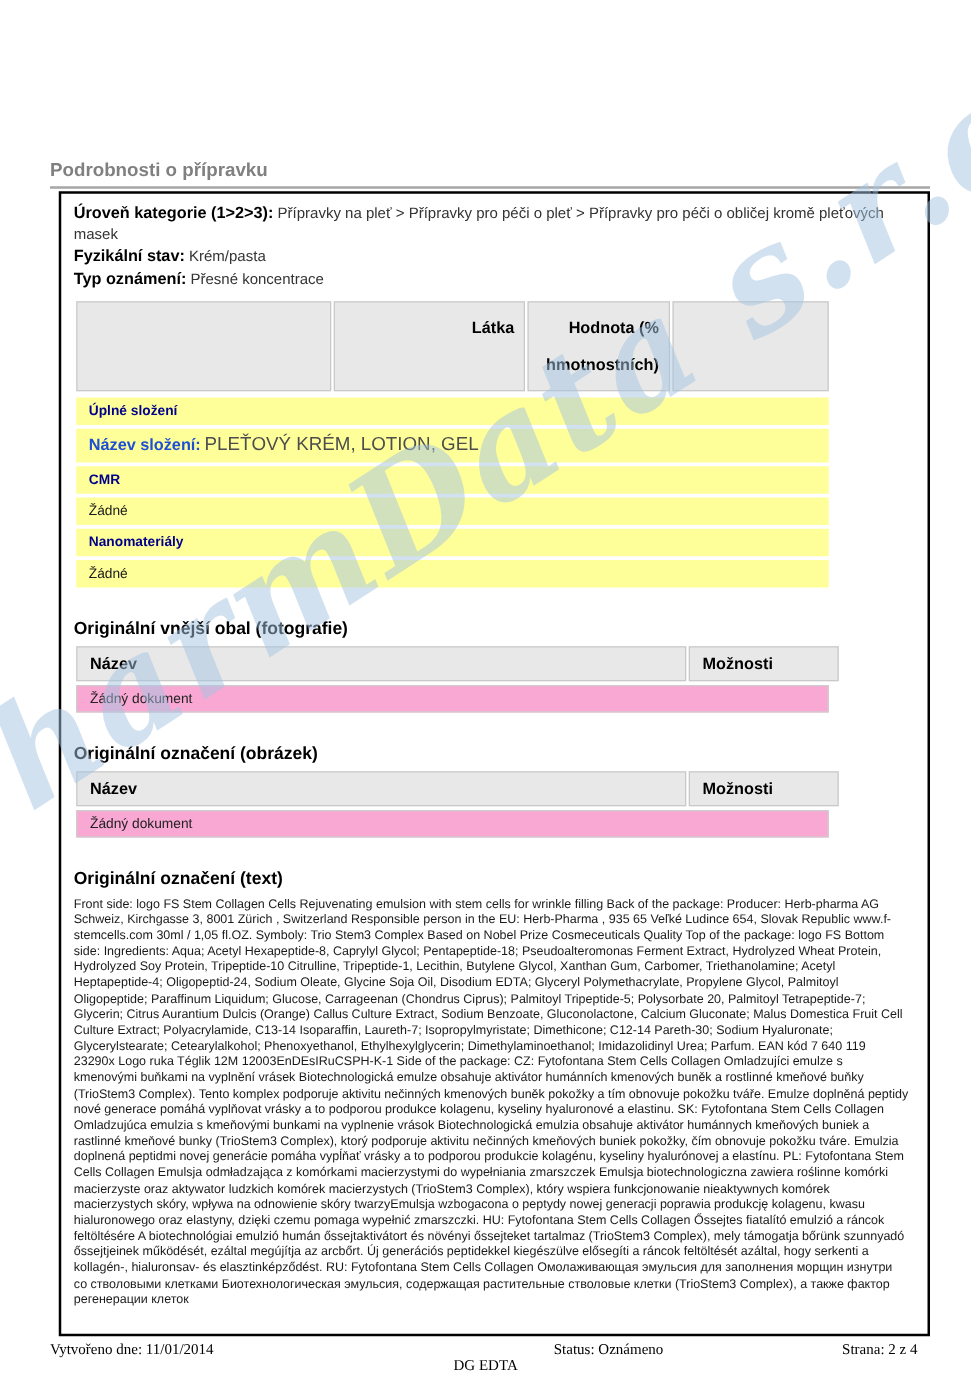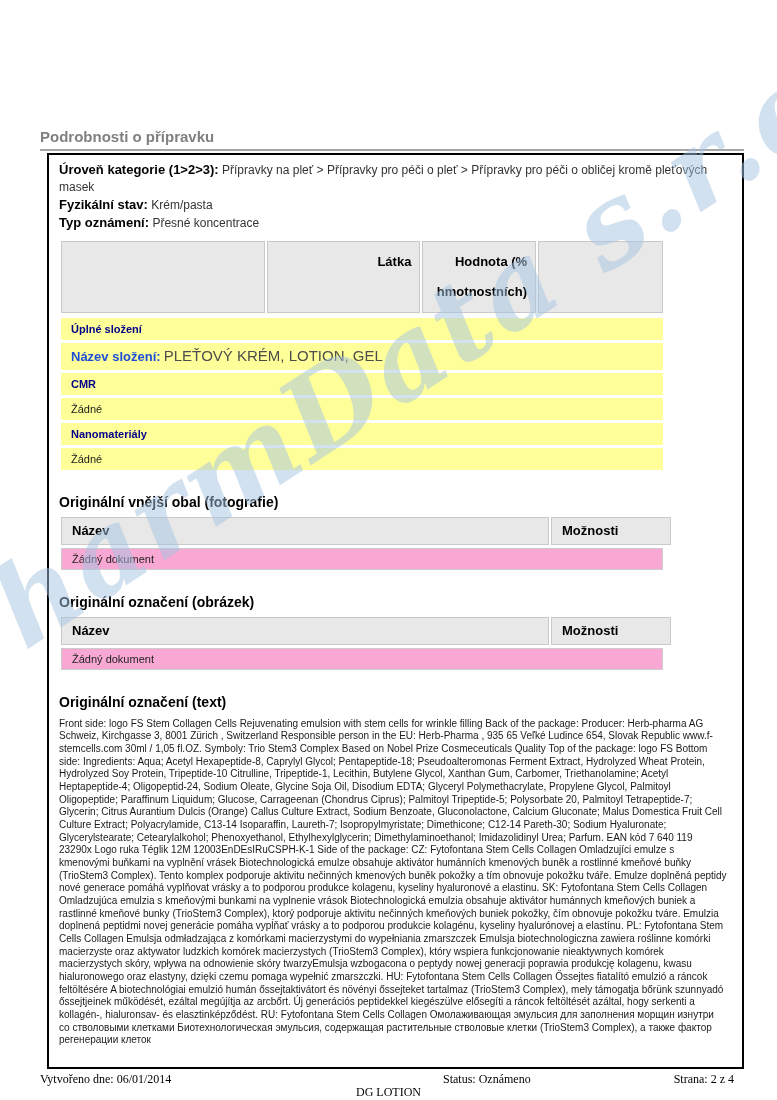--- a/index.html
+++ b/index.html
@@ -175,17 +175,17 @@
       </table>
     <div class="empty-row">Žádný dokument</div>
 
     <div class="section-heading">Originální označení (text)</div>
     <div class="label-text">Front side: logo FS Stem Collagen Cells Rejuvenating emulsion with stem cells for wrinkle filling Back of the package: Producer: Herb-pharma AG Schweiz, Kirchgasse 3, 8001 Zürich , Switzerland Responsible person in the EU: Herb-Pharma , 935 65 Veľké Ludince 654, Slovak Republic www.f-stemcells.com 30ml / 1,05 fl.OZ. Symboly: Trio Stem3 Complex Based on Nobel Prize Cosmeceuticals Quality Top of the package: logo FS Bottom side: Ingredients: Aqua; Acetyl Hexapeptide-8, Caprylyl Glycol; Pentapeptide-18; Pseudoalteromonas Ferment Extract, Hydrolyzed Wheat Protein, Hydrolyzed Soy Protein, Tripeptide-10 Citrulline, Tripeptide-1, Lecithin, Butylene Glycol, Xanthan Gum, Carbomer, Triethanolamine; Acetyl Heptapeptide-4; Oligopeptid-24, Sodium Oleate, Glycine Soja Oil, Disodium EDTA; Glyceryl Polymethacrylate, Propylene Glycol, Palmitoyl Oligopeptide; Paraffinum Liquidum; Glucose, Carrageenan (Chondrus Ciprus); Palmitoyl Tripeptide-5; Polysorbate 20, Palmitoyl Tetrapeptide-7; Glycerin; Citrus Aurantium Dulcis (Orange) Callus Culture Extract, Sodium Benzoate, Gluconolactone, Calcium Gluconate; Malus Domestica Fruit Cell Culture Extract; Polyacrylamide, C13-14 Isoparaffin, Laureth-7; Isopropylmyristate; Dimethicone; C12-14 Pareth-30; Sodium Hyaluronate; Glycerylstearate; Cetearylalkohol; Phenoxyethanol, Ethylhexylglycerin; Dimethylaminoethanol; Imidazolidinyl Urea; Parfum. EAN kód 7 640 119 23290x Logo ruka Téglik 12M 12003EnDEsIRuCSPH-K-1 Side of the package: CZ: Fytofontana Stem Cells Collagen Omladzujíci emulze s kmenovými buňkami na vyplnění vrásek Biotechnologická emulze obsahuje aktivátor humánních kmenových buněk a rostlinné kmeňové buňky (TrioStem3 Complex). Tento komplex podporuje aktivitu nečinných kmenových buněk pokožky a tím obnovuje pokožku tváře. Emulze doplněná peptidy nové generace pomáhá vyplňovat vrásky a to podporou produkce kolagenu, kyseliny hyaluronové a elastinu. SK: Fytofontana Stem Cells Collagen Omladzujúca emulzia s kmeňovými bunkami na vyplnenie vrások Biotechnologická emulzia obsahuje aktivátor humánnych kmeňových buniek a rastlinné kmeňové bunky (TrioStem3 Complex), ktorý podporuje aktivitu nečinných kmeňových buniek pokožky, čím obnovuje pokožku tváre. Emulzia doplnená peptidmi novej generácie pomáha vypĺňať vrásky a to podporou produkcie kolagénu, kyseliny hyalurónovej a elastínu. PL: Fytofontana Stem Cells Collagen Emulsja odmładzająca z komórkami macierzystymi do wypełniania zmarszczek Emulsja biotechnologiczna zawiera roślinne komórki macierzyste oraz aktywator ludzkich komórek macierzystych (TrioStem3 Complex), który wspiera funkcjonowanie nieaktywnych komórek macierzystych skóry, wpływa na odnowienie skóry twarzyEmulsja wzbogacona o peptydy nowej generacji poprawia produkcję kolagenu, kwasu hialuronowego oraz elastyny, dzięki czemu pomaga wypełnić zmarszczki. HU: Fytofontana Stem Cells Collagen Őssejtes fiatalító emulzió a ráncok feltöltésére A biotechnológiai emulzió humán őssejtaktivátort és növényi őssejteket tartalmaz (TrioStem3 Complex), mely támogatja bőrünk szunnyadó őssejtjeinek működését, ezáltal megújítja az arcbőrt. Új generációs peptidekkel kiegészülve elősegíti a ráncok feltöltését azáltal, hogy serkenti a kollagén-, hialuronsav- és elasztinképződést. RU: Fytofontana Stem Cells Collagen Омолаживающая эмульсия для заполнения морщин изнутри со стволовыми клетками Биотехнологическая эмульсия, содержащая растительные стволовые клетки (TrioStem3 Complex), а также фактор регенерации клеток</div>
 
   </div>
 </div>
 
 <div class="footer">
-  <span class="created">Vytvořeno dne: 06/01/2014</span>
+  <span class="created">Vytvořeno dne: 11/01/2014</span>
   <span class="status">Status: Oznámeno</span>
   <span class="pageno">Strana: 2 z 4</span>
-  <span class="org">DG LOTION</span>
+  <span class="org">DG EDTA</span>
 </div>
 
 </body></html>

